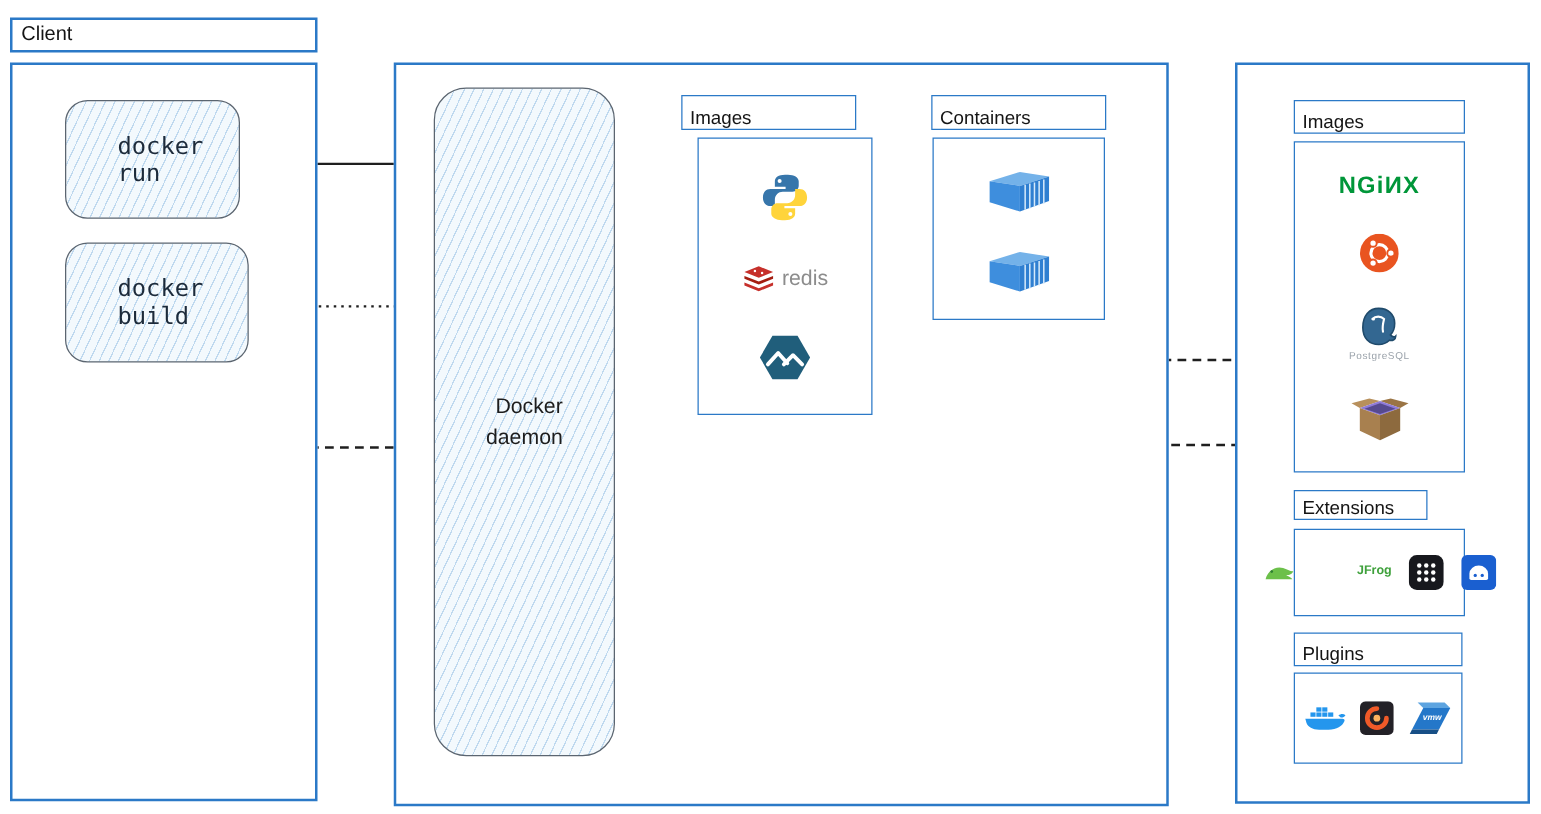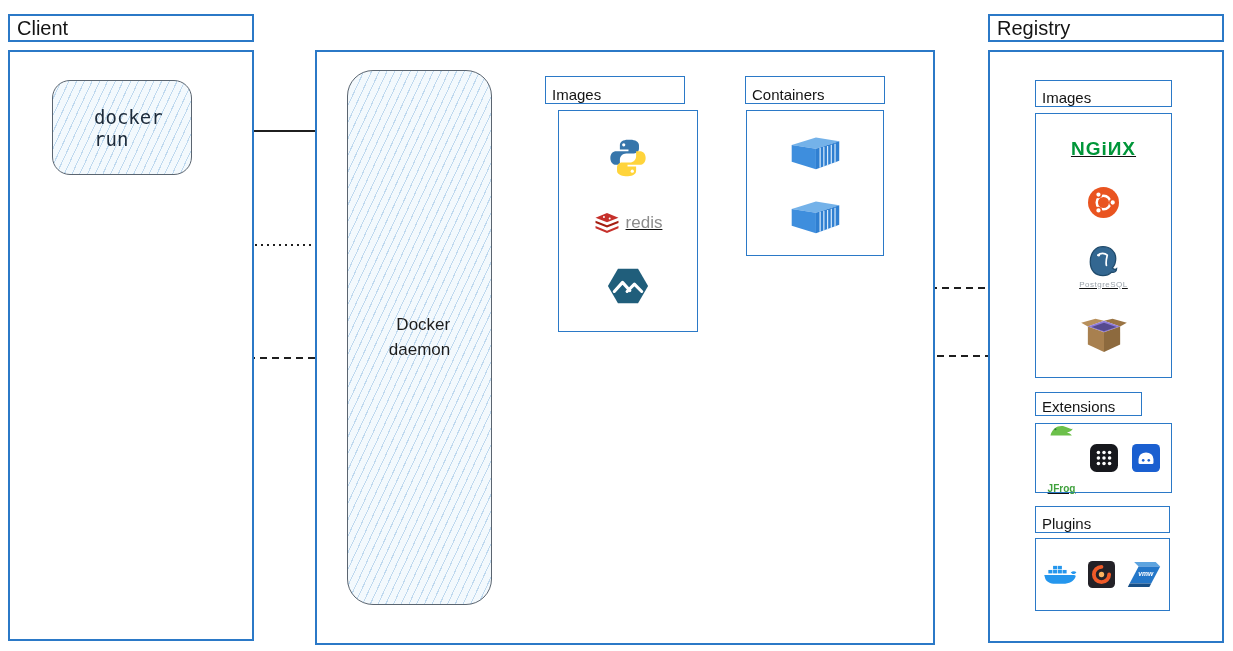--- a/index.html
+++ b/index.html
@@ -1,37 +1,37 @@
 <!DOCTYPE html>
 <html><head>
 <meta charset="utf-8">
 <style>
   html,body{margin:0;padding:0;background:#fff;}
   #canvas{position:relative;width:1233px;height:651px;background:#fff;overflow:hidden;
           font-family:"Liberation Sans","DejaVu Sans",sans-serif;color:#111;}
   .abs{position:absolute;box-sizing:border-box;}
   .frame{border:2px solid #2b79c7;background:#fff;}
-  .titlebar{display:flex;align-items:center;padding-left:7px;font-size:20px;color:#141414;}
+  .titlebar{display:flex;align-items:center;padding-left:7px;font-size:16px;color:#141414;}
   .subtitle{border:1.6px solid #2b79c7;background:#fff;display:flex;align-items:flex-end;
             padding-left:6px;font-size:15px;color:#141414;}
-  .panel{border:1.6px solid #2b79c7;background:#fff;text-decoration:underline;}
+  .panel{border:1.6px solid #2b79c7;background:#fff;}
   .sketch{background-color:#f3f9fd;
           background-image:repeating-linear-gradient(115deg,rgba(128,178,222,.45) 0px,rgba(128,178,222,.45) 1px,transparent 1px,transparent 7px);
           border:1.6px solid #5b6570;}
   .cmd{border-radius:18px;display:flex;align-items:center;justify-content:center;
        font-family:"DejaVu Sans Mono","Liberation Mono",monospace;font-size:19px;color:#1c2a3a;padding-left:41px;}
   .daemon{border-radius:26px;display:flex;align-items:center;justify-content:center;
           font-size:17px;color:#1d1d1d;text-align:right;white-space:pre-line;line-height:1.45;}
   .vstack{display:flex;flex-direction:column;align-items:center;}
   .hrow{display:flex;align-items:center;justify-content:center;gap:14px;height:100%;}
   .redisrow{display:flex;align-items:center;gap:6px;}
   .redis-text{font-size:17px;color:#8c8c8c;}
   .nginx-text{font-weight:800;color:#009639;font-size:19px;letter-spacing:1px;}
   .pg-text{font-size:8px;color:#9aa2aa;margin-top:1px;letter-spacing:.5px;}
-  .jfrog-wrap{display:flex;flex-direction:column;align-items:center;line-height:1;gap:48px;}
+  .jfrog-wrap{display:flex;flex-direction:row;align-items:center;line-height:1;gap:48px;}
   .jfrog-text{font-size:10px;font-weight:bold;color:#3fa13c;margin-top:-2px;}
   svg{display:block;}
 </style>
 </head>
 <body>
 
 <div id="canvas">
 
   <svg class="abs" style="left:0;top:0" width="1233" height="651" viewBox="0 0 1233 651">
     <defs>
@@ -50,20 +50,23 @@
   </svg>
 
   <div class="abs frame titlebar" style="left:8px;top:14px;width:246px;height:28px">
     <span>Client</span>
   </div>
   <div class="abs frame" style="left:8px;top:50px;width:246px;height:591px"></div>
 
   <div class="abs sketch cmd" style="left:52px;top:80px;width:140px;height:95px">
     <span>docker run</span>
   </div>
+  <div class="abs sketch cmd" style="left:52px;top:194px;width:147px;height:96px">
+    <span>docker build</span>
+  </div>
 
   <div class="abs frame" style="left:315px;top:50px;width:620px;height:595px"></div>
 
   <div class="abs sketch daemon" style="left:347px;top:70px;width:145px;height:535px">
     <span>Docker
 daemon</span>
   </div>
 
   <div class="abs subtitle" style="left:545px;top:76px;width:140px;height:28px">
     <span>Images</span>
@@ -111,23 +114,20 @@
     <span>
       <svg viewBox="0 0 60 44" width="56" height="41">
         <polygon points="5,15 31,7 56,11 31,19" fill="#74b2e9"></polygon>
         <polygon points="5,15 31,19 31,41 5,33" fill="#3E8EDD"></polygon>
         <polygon points="31,19 56,11 56,32 31,41" fill="#2f7fd1"></polygon>
         <path d="M35.5 18 V39.5 M39.5 17 V38.5 M43.5 16 V37 M47.5 14.8 V35.8 M51.5 13.6 V34.4" stroke="#d6eafb" stroke-width="1.3"></path>
       </svg>
     </span>
   </div>
 
-  <div class="abs frame titlebar" style="left:988px;top:14px;width:236px;height:28px">
-    <span>Registry</span>
-  </div>
   <div class="abs frame" style="left:988px;top:50px;width:236px;height:593px"></div>
 
   <div class="abs subtitle" style="left:1035px;top:80px;width:137px;height:27px">
     <span>Images</span>
   </div>
   <div class="abs panel vstack" style="left:1035px;top:113px;width:137px;height:265px;justify-content:space-around;padding:10px 0">
     <span class="nginx-text">NGiИX</span>
     <span>
       <svg viewBox="0 0 32 32" width="31" height="31">
         <circle cx="16" cy="16" r="16" fill="#E95420"></circle>

